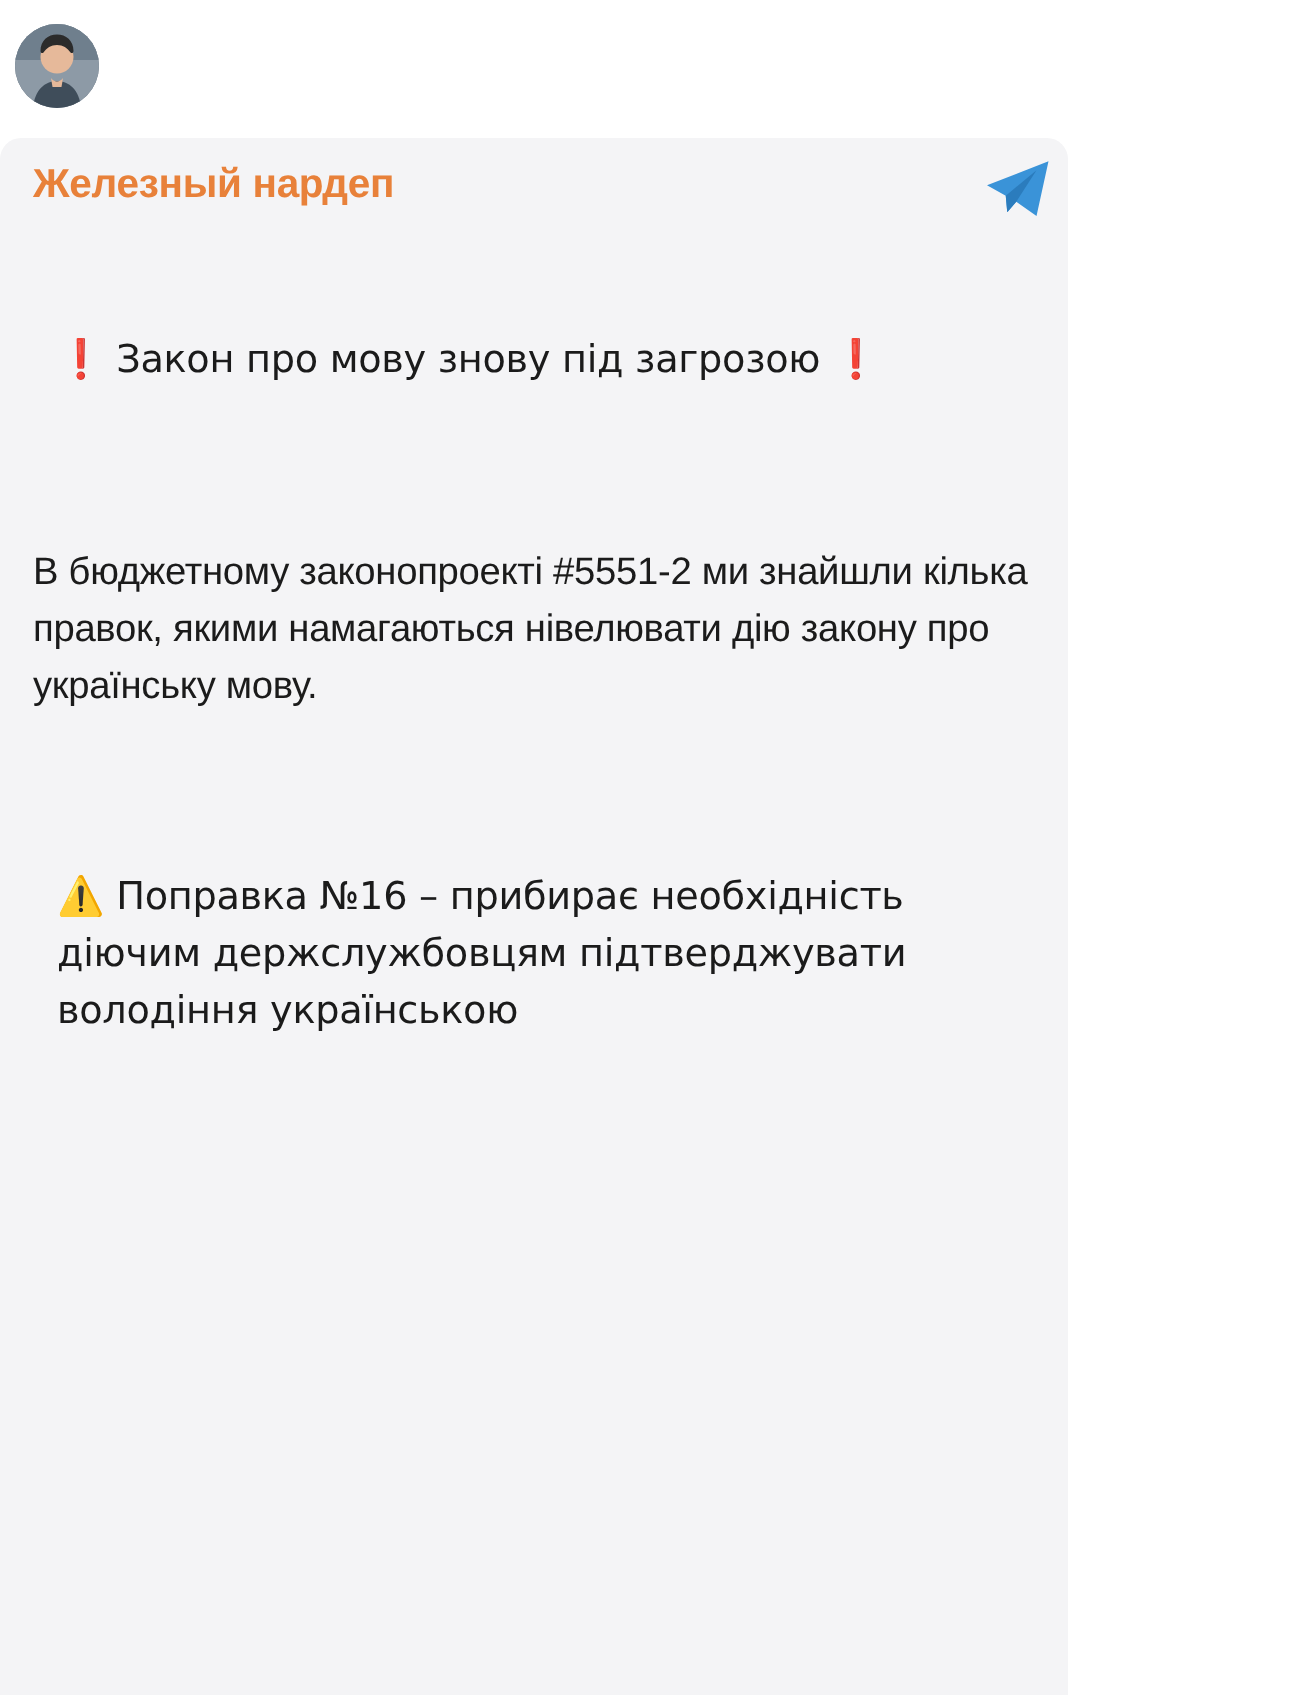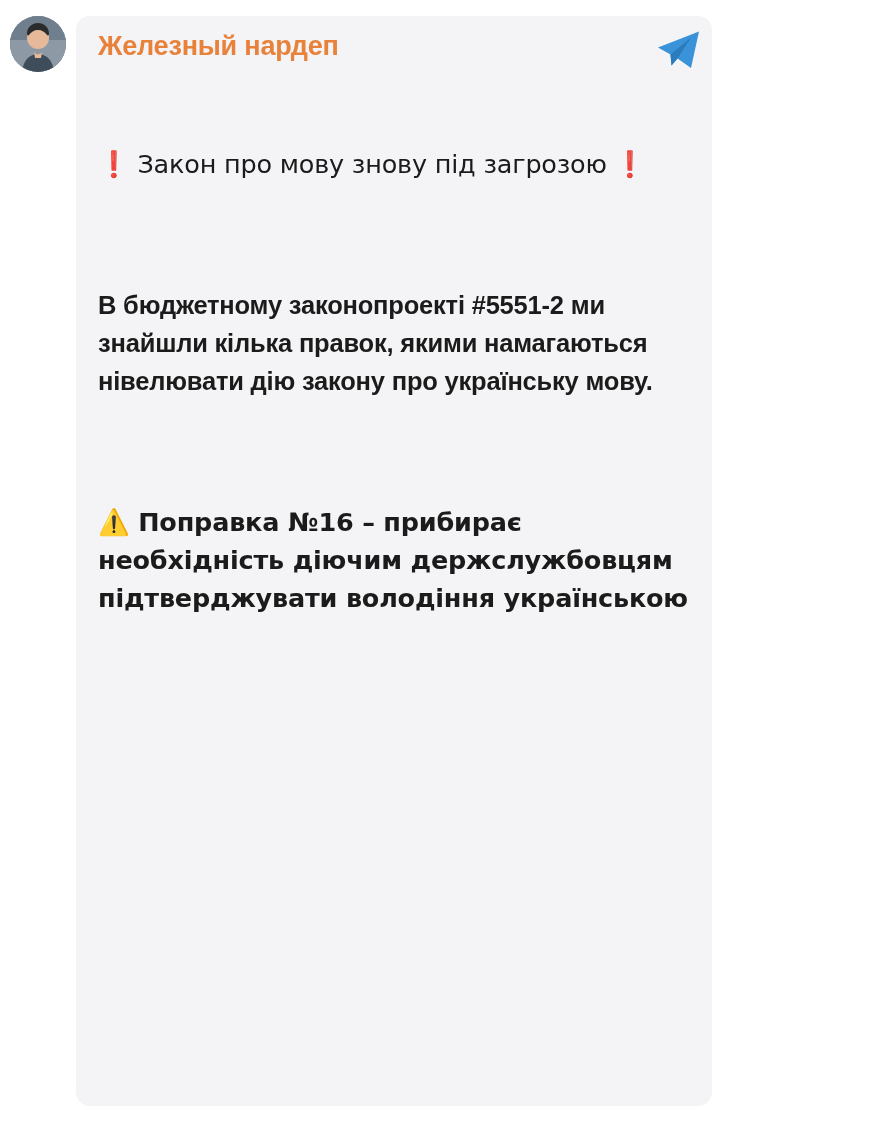--- a/index.html
+++ b/index.html
@@ -13,21 +13,21 @@
     font-family: "Liberation Sans", sans-serif;
     -webkit-font-smoothing: antialiased;
   }
   .post {
     position: relative;
     width: 726px;
     height: 1130px;
     box-sizing: border-box;
     background: #ffffff;
     display: flex;
-    flex-direction: row;
+    flex-direction: column;
   }
   .avatar-col {
     width: 76px;
     flex: 0 0 76px;
     padding-top: 16px;
     padding-left: 10px;
     box-sizing: border-box;
   }
   .avatar {
     width: 56px;
@@ -74,27 +74,27 @@
     letter-spacing: -0.2px;
     white-space: pre-wrap;
     word-wrap: break-word;
   }
   .para {
     margin: 0;
     white-space: pre-wrap;
   }
   .para + .para {
     margin-top: 26px;
-    font-weight: bold;
   }
   .para.tight + .para.tight {
     margin-top: 0;
   }
   .emoji {
     font-family: "DejaVu Sans", sans-serif;
+    margin-left: 16px;
   }
 </style>
 </head>
 <body>
 
 <div class="post">
 
   <div class="avatar-col">
     <div class="avatar">
       <svg width="56" height="56" viewBox="0 0 56 56" aria-hidden="true">

